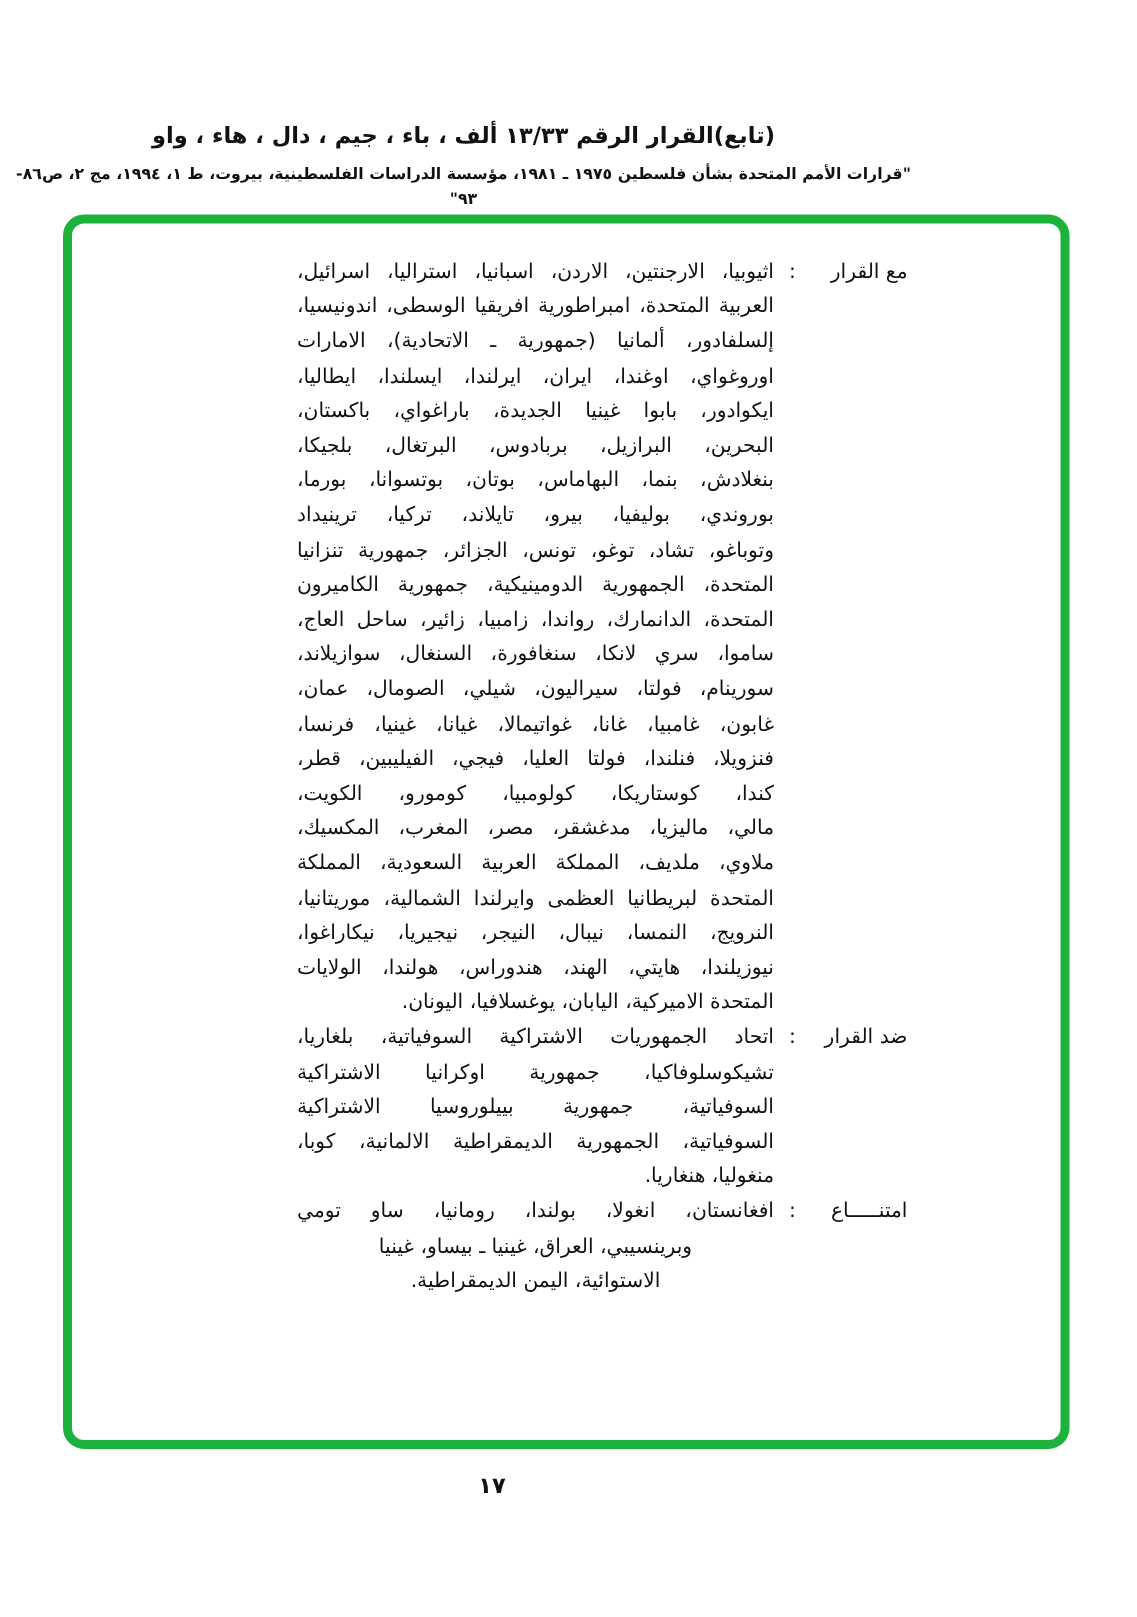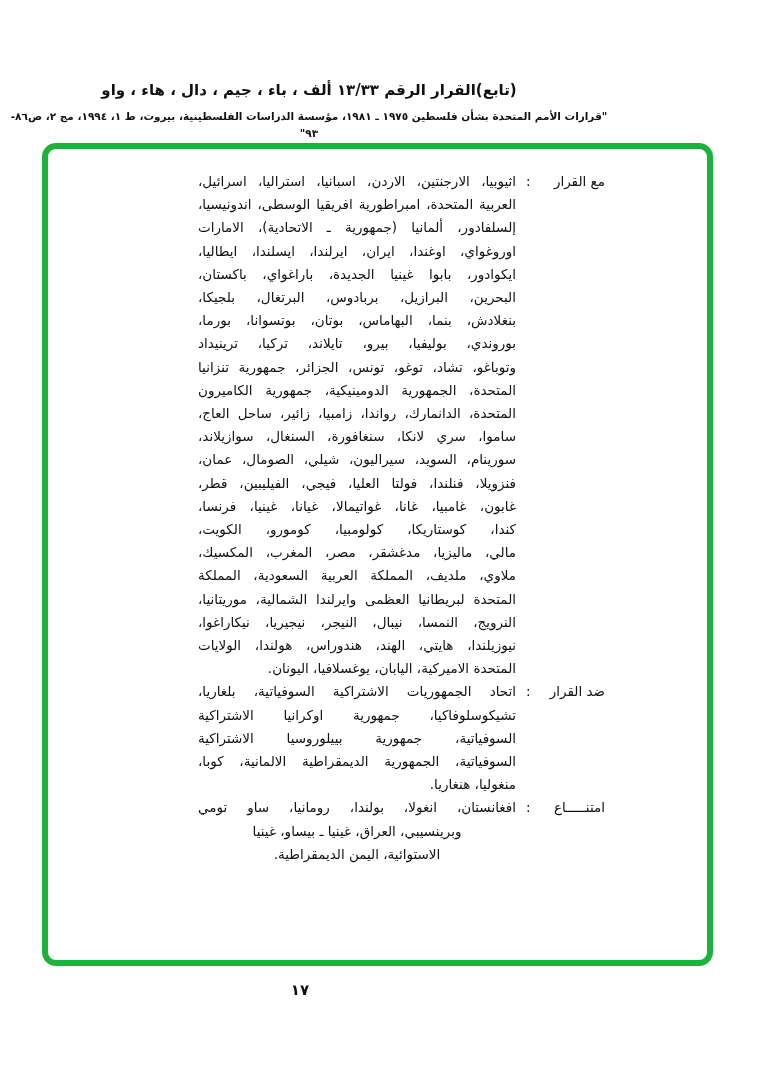--- a/index.html
+++ b/index.html
@@ -56,20 +56,21 @@
     line-height:23.2px;
   }
   .bline.j{text-align:justify;text-align-last:justify;}
   .bline.r{text-align:right;}
   .bline.c{text-align:center;}
   .pageno{
     position:absolute;top:981px;left:0;width:600px;
     text-align:center;
     font-size:15px;font-weight:bold;
     direction:rtl;
+    padding-left:28px;
   }
 </style>
 </head>
 <body>
 
 <div class="page">
 
   <div class="hdr">
     <div class="h1">(تابع)القرار الرقم ١٣/٣٣ ألف ، باء ، جيم ، دال ، هاء ، واو</div>
     <div class="h2">"قرارات الأمم المتحدة بشأن فلسطين ١٩٧٥ ـ ١٩٨١، مؤسسة الدراسات الفلسطينية، بيروت، ط ١، ١٩٩٤، مج ٢، ص٨٦- ٩٣"</div>
@@ -89,23 +90,23 @@
             <div class="bline j">إلسلفادور، ألمانيا (جمهورية ـ الاتحادية)، الامارات</div>
             <div class="bline j">اوروغواي، اوغندا، ايران، ايرلندا، ايسلندا، ايطاليا،</div>
             <div class="bline j">ايكوادور، بابوا غينيا الجديدة، باراغواي، باكستان،</div>
             <div class="bline j">البحرين، البرازيل، بربادوس، البرتغال، بلجيكا،</div>
             <div class="bline j">بنغلادش، بنما، البهاماس، بوتان، بوتسوانا، بورما،</div>
             <div class="bline j">بوروندي، بوليفيا، بيرو، تايلاند، تركيا، ترينيداد</div>
             <div class="bline j">وتوباغو، تشاد، توغو، تونس، الجزائر، جمهورية تنزانيا</div>
             <div class="bline j">المتحدة، الجمهورية الدومينيكية، جمهورية الكاميرون</div>
             <div class="bline j">المتحدة، الدانمارك، رواندا، زامبيا، زائير، ساحل العاج،</div>
             <div class="bline j">ساموا، سري لانكا، سنغافورة، السنغال، سوازيلاند،</div>
-            <div class="bline j">سورينام، السويد، سيراليون، شيلي، الصومال، عمان،</div>
+            <div class="bline j">سورينام، فولتا، سيراليون، شيلي، الصومال، عمان،</div>
+            <div class="bline j">غابون، غامبيا، غانا، غواتيمالا، غيانا، غينيا، فرنسا،</div>
             <div class="bline j">فنزويلا، فنلندا، فولتا العليا، فيجي، الفيليبين، قطر،</div>
-            <div class="bline j">غابون، غامبيا، غانا، غواتيمالا، غيانا، غينيا، فرنسا،</div>
             <div class="bline j">كندا، كوستاريكا، كولومبيا، كومورو، الكويت،</div>
             <div class="bline j">مالي، ماليزيا، مدغشقر، مصر، المغرب، المكسيك،</div>
             <div class="bline j">ملاوي، ملديف، المملكة العربية السعودية، المملكة</div>
             <div class="bline j">المتحدة لبريطانيا العظمى وايرلندا الشمالية، موريتانيا،</div>
             <div class="bline j">النرويج، النمسا، نيبال، النيجر، نيجيريا، نيكاراغوا،</div>
             <div class="bline j">نيوزيلندا، هايتي، الهند، هندوراس، هولندا، الولايات</div>
             <div class="bline r">المتحدة الاميركية، اليابان، يوغسلافيا، اليونان.</div>
           </div>
         </div>
         <div class="row">

